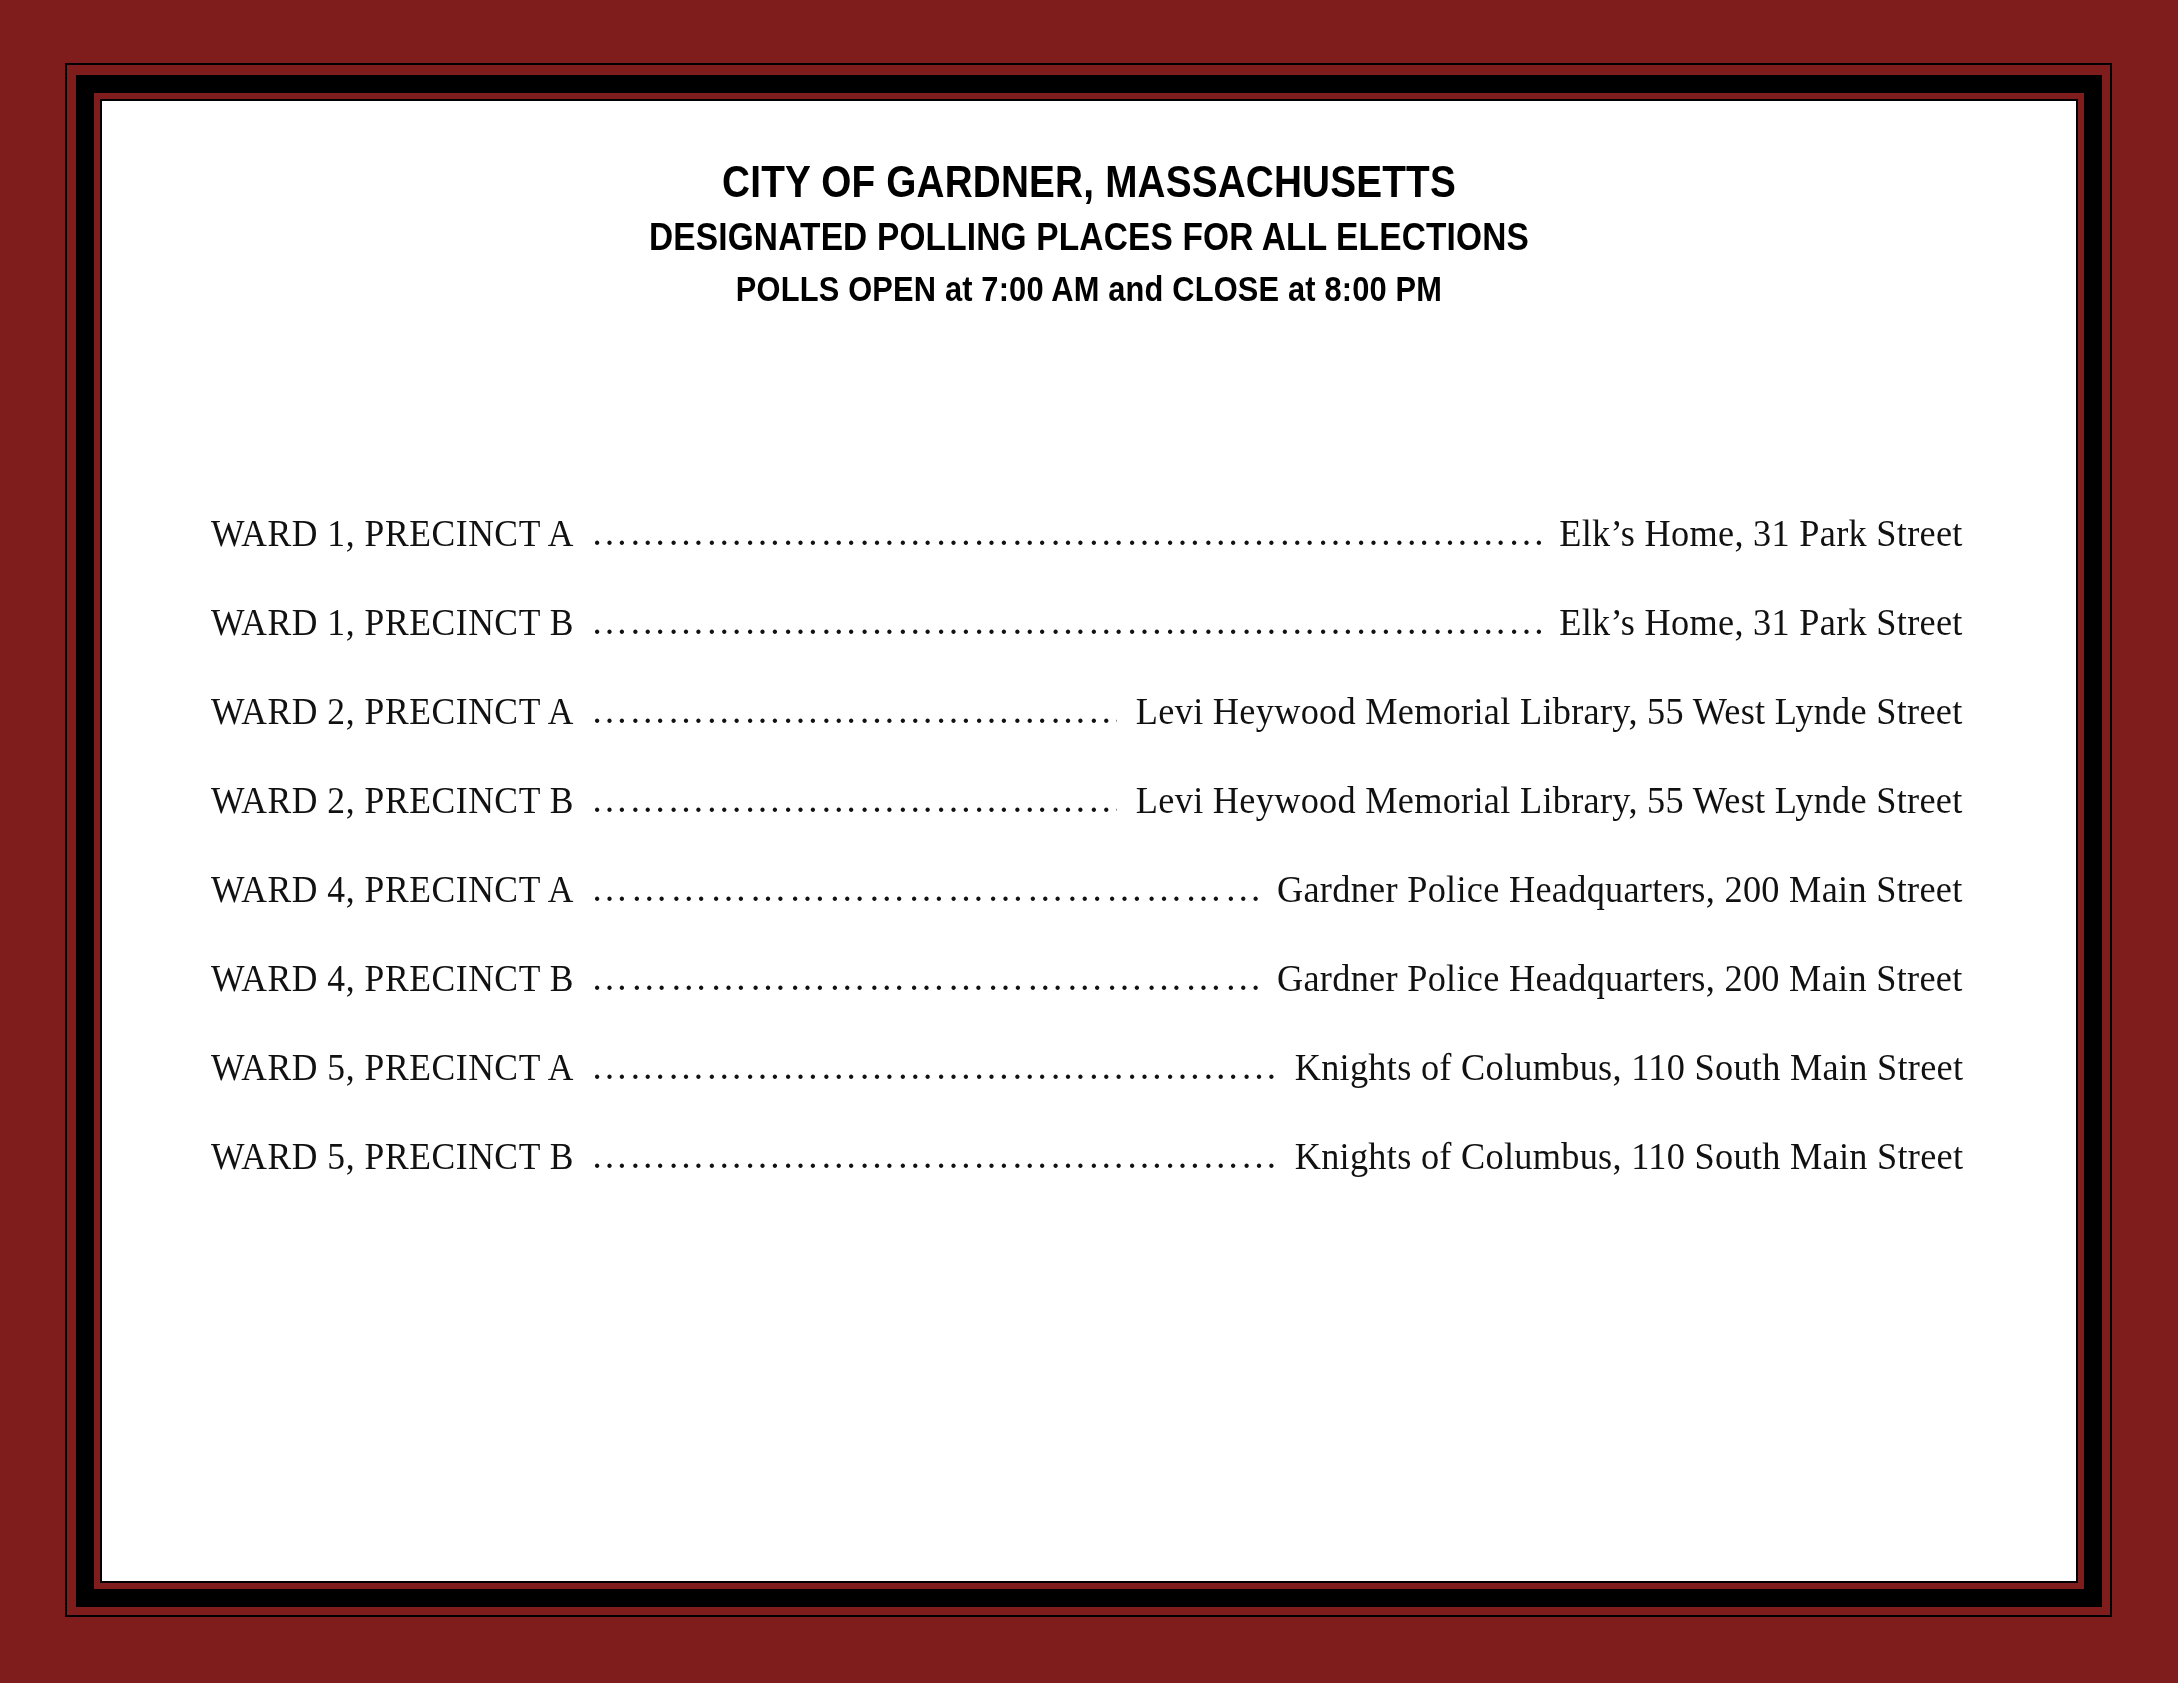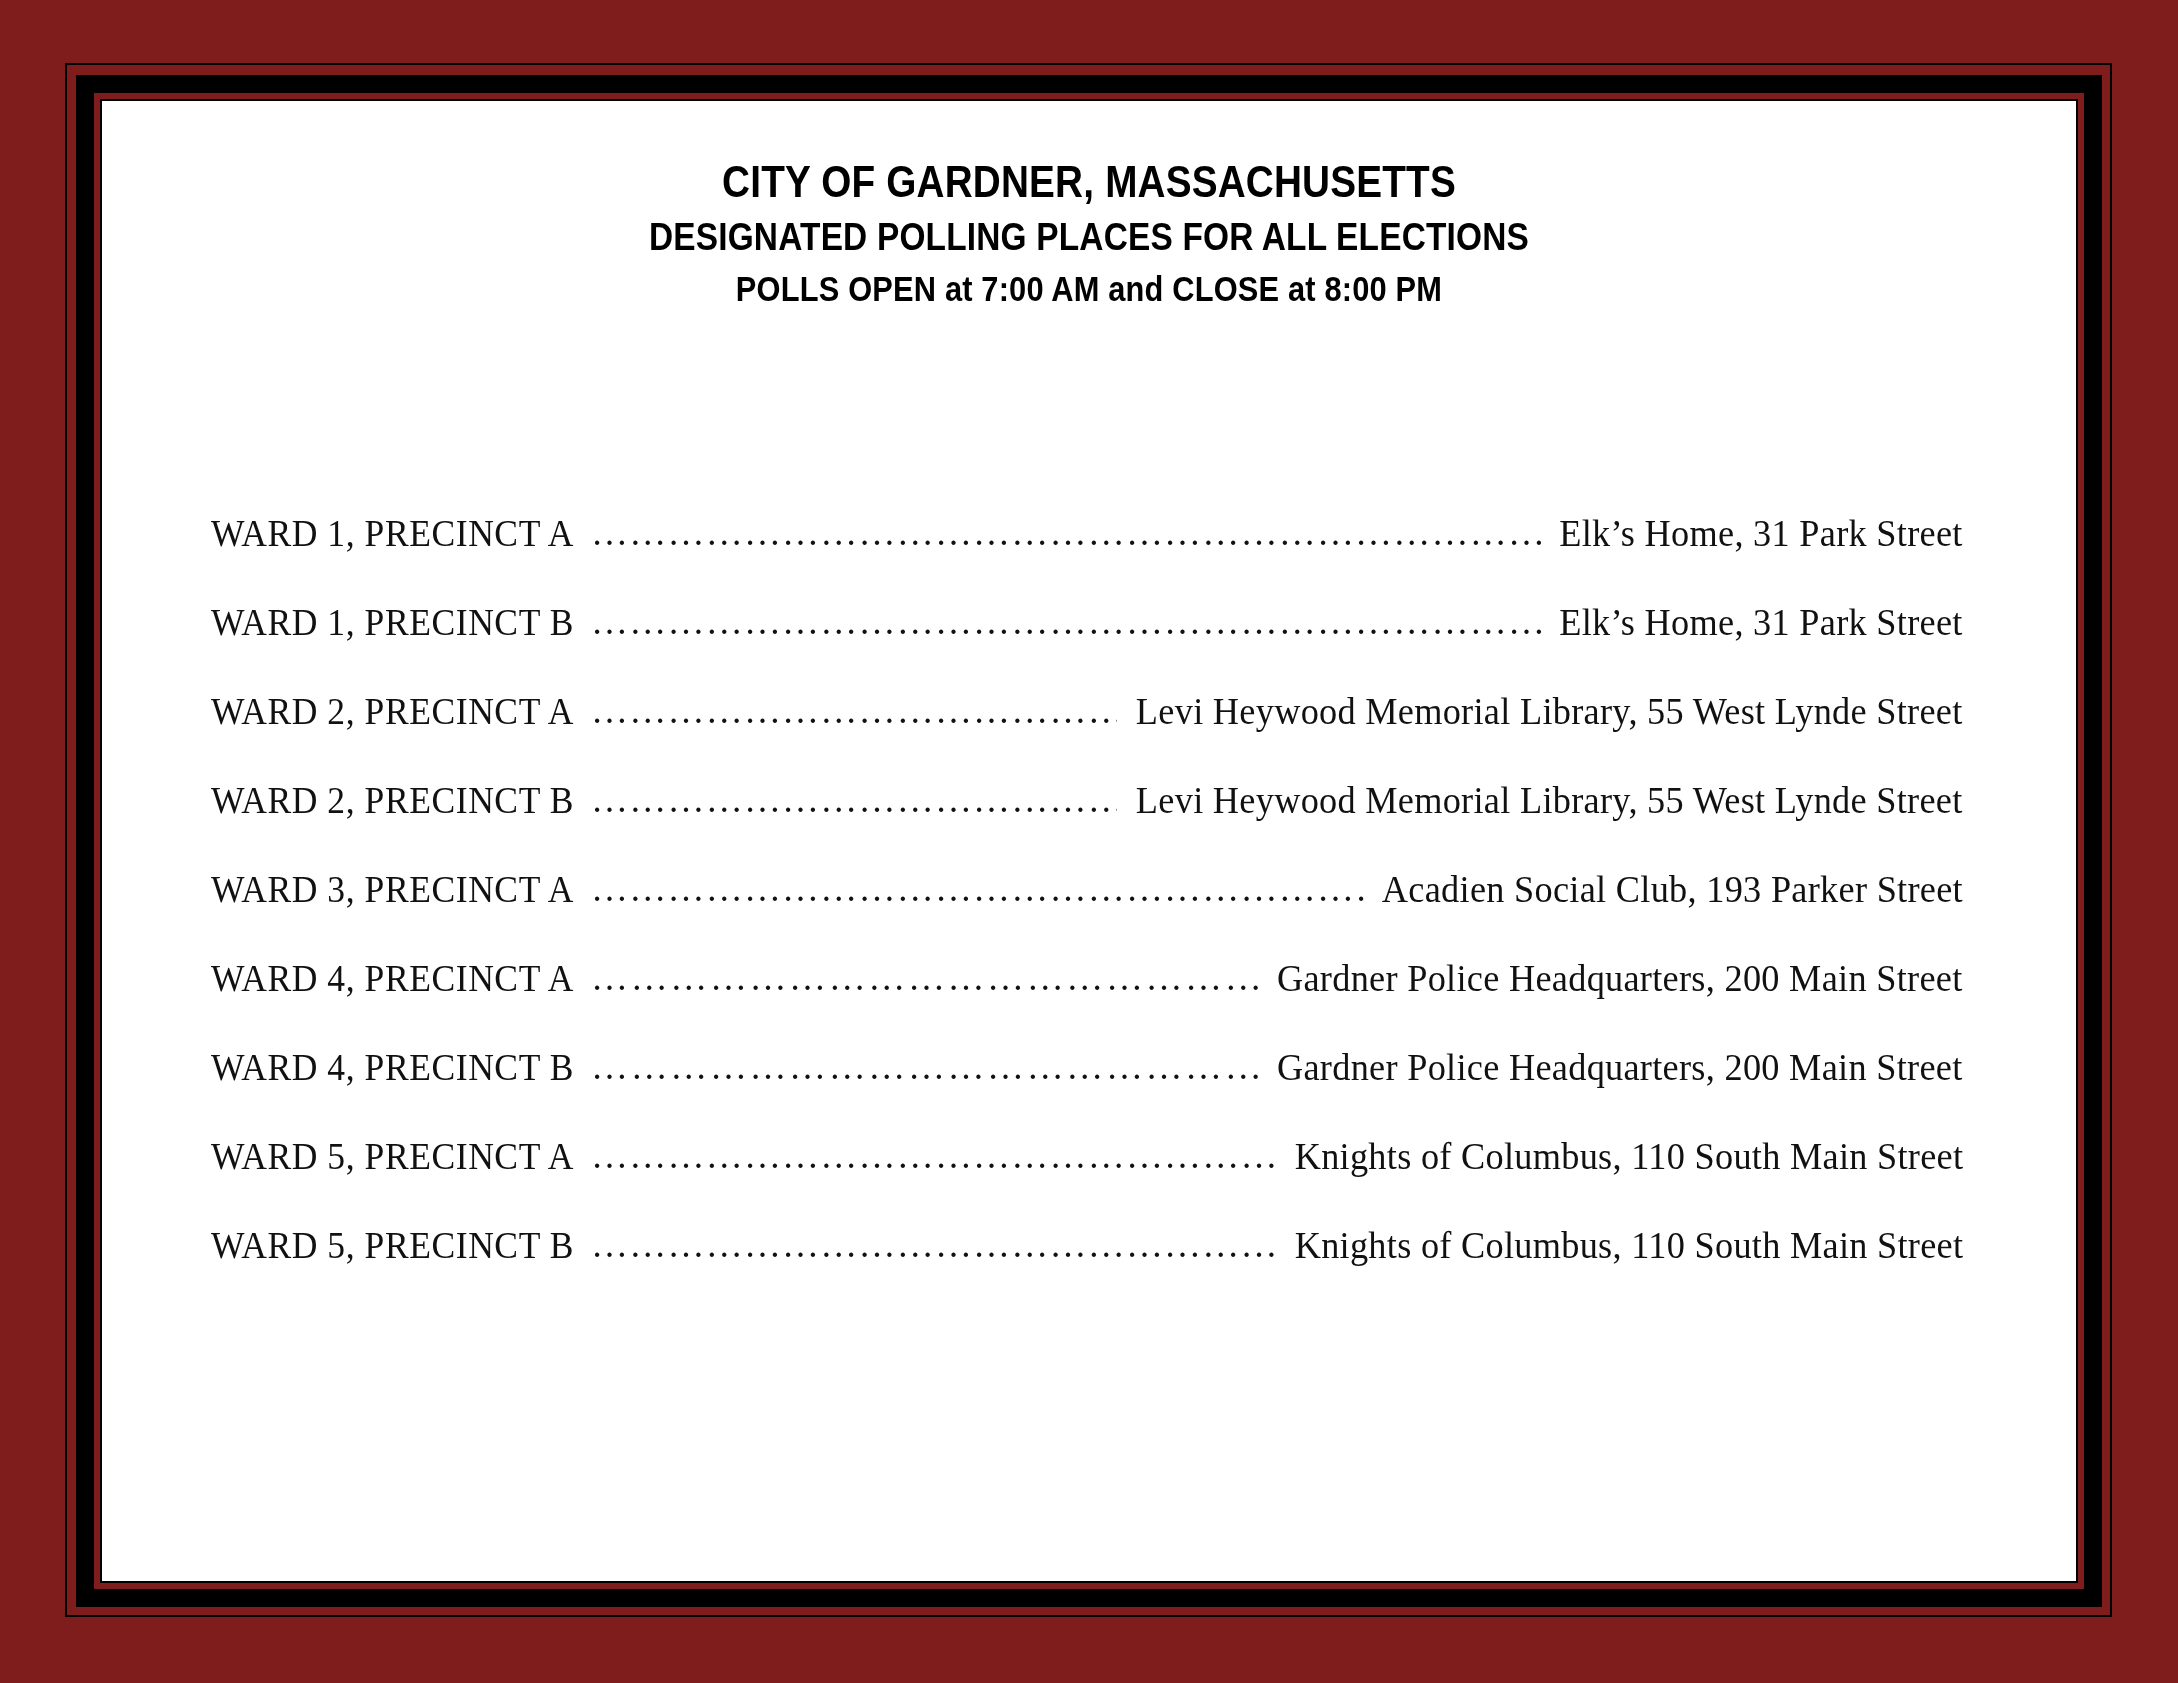--- a/index.html
+++ b/index.html
@@ -164,25 +164,20 @@
         <span class="row-leader"></span>
         <span class="row-place"><span class="row-place-inner">Levi Heywood Memorial Library, 55 West Lynde Street</span></span>
       </div>
 
       <div class="row">
         <span class="row-label">WARD 2, PRECINCT B</span>
         <span class="row-leader"></span>
         <span class="row-place"><span class="row-place-inner">Levi Heywood Memorial Library, 55 West Lynde Street</span></span>
       </div>
 
-      <div class="row">
-        <span class="row-label">WARD 3, PRECINCT A</span>
-        <span class="row-leader"></span>
-        <span class="row-place"><span class="row-place-inner">Acadien Social Club, 193 Parker Street</span></span>
-      </div>
 
 
       <div class="row leader-sparse">
         <span class="row-label">WARD 4, PRECINCT A</span>
         <span class="row-leader"></span>
         <span class="row-place"><span class="row-place-inner">Gardner Police Headquarters, 200 Main Street</span></span>
       </div>
 
       <div class="row leader-sparse">
         <span class="row-label">WARD 4, PRECINCT B</span>

